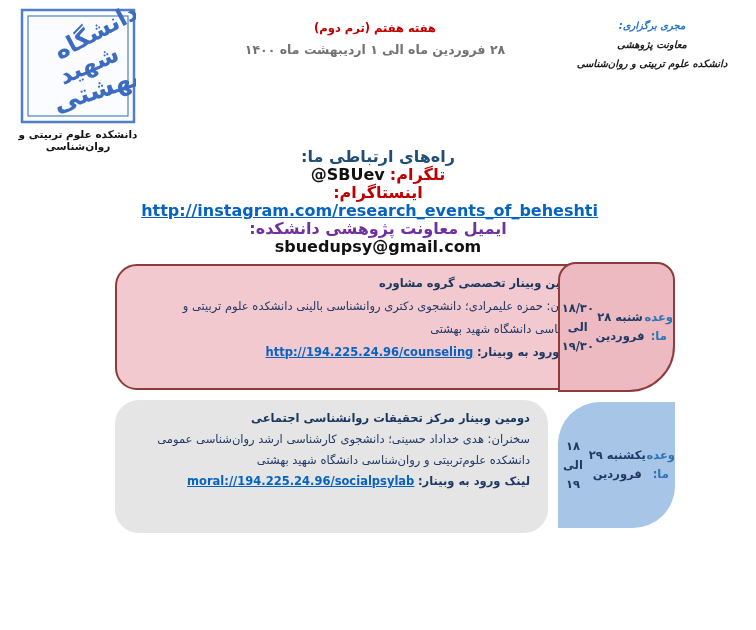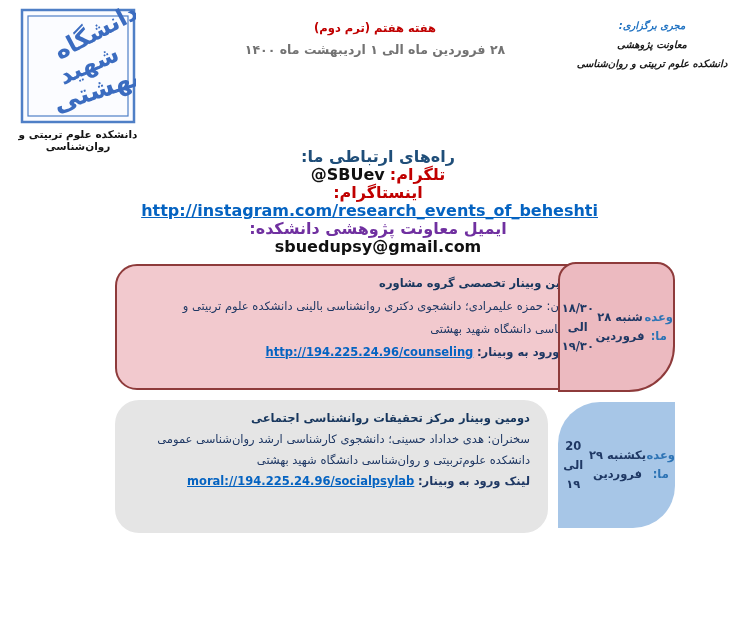--- a/index.html
+++ b/index.html
@@ -116,16 +116,16 @@
     <div class="line speaker">سخنران: هدی خداداد حسینی؛ دانشجوی کارشناسی ارشد روان‌شناسی عمومی دانشکده علوم‌تربیتی و روان‌شناسی دانشگاه شهید بهشتی</div>
     <div class="line">
       <span style="font-weight:bold">لینک ورود به وبینار:</span>
       <a class="link" href="#" dir="ltr">moral://194.225.24.96/socialpsylab</a>
     </div>
   </div>
 
   <div class="abs sched sched-blue">
     <div class="s-label">وعده ما:</div>
     <div>یکشنبه ۲۹ فروردین</div>
-    <div>20 الی ۱۹</div>
+    <div>۱۸ الی ۱۹</div>
   </div>
 
 </div>
 
 </body></html>

